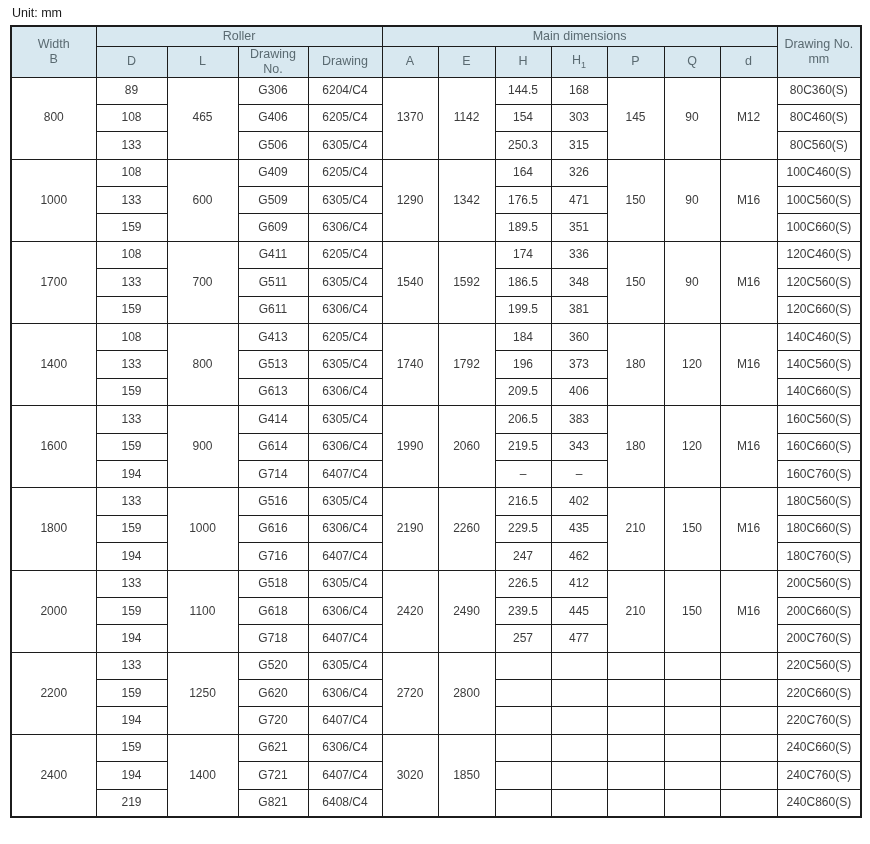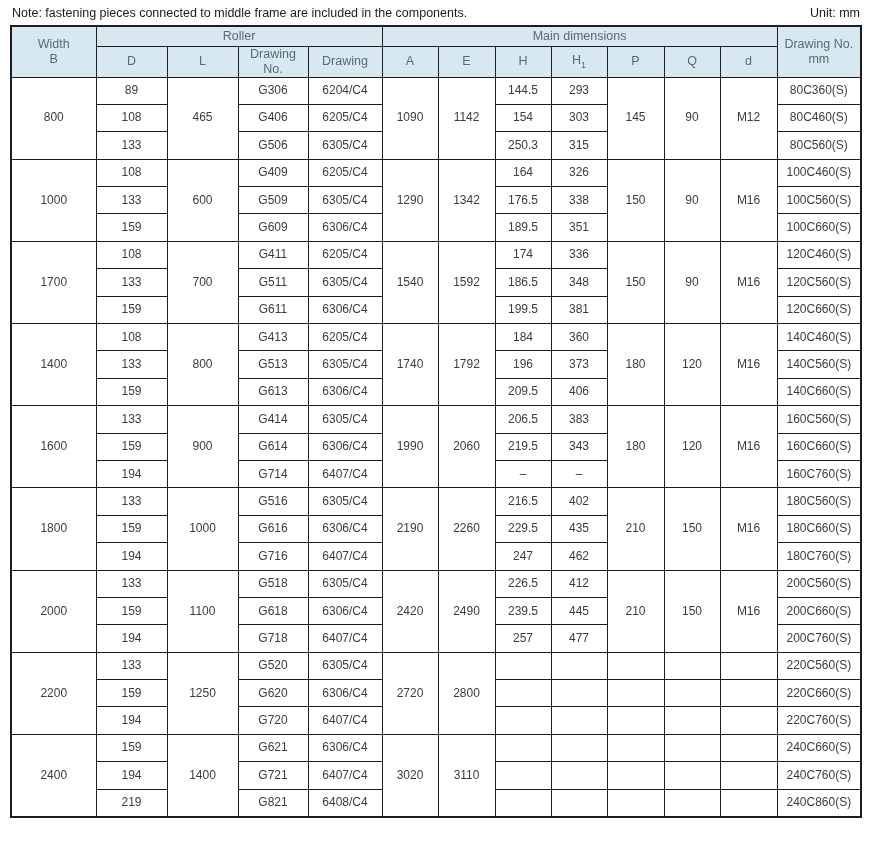--- a/index.html
+++ b/index.html
@@ -45,21 +45,20 @@
     height: 27.4px;
     line-height: 1.1;
   }
   .spec th sub { font-size: 9px; }
 </style>
 </head>
 <body>
 
 <div class="page">
   <div class="topbar">
-    <span>Note: fastening pieces connected to middle frame are included in the components.</span>
     <span class="unit">Unit: mm</span>
   </div>
 
   <table class="spec">
     <colgroup>
       <col style="width:85px">
         <col style="width:71px">
         <col style="width:71px">
       <col style="width:70px">
         <col style="width:74px">
@@ -96,24 +95,24 @@
         <th>d</th>
       </tr>
     </thead>
     <tbody>
         <tr>
           <td rowspan="3">800</td>
           <td>89</td>
           <td rowspan="3">465</td>
           <td>G306</td>
           <td>6204/C4</td>
-          <td rowspan="3">1090</td>
+          <td rowspan="3">1370</td>
           <td rowspan="3">1142</td>
           <td>144.5</td>
-          <td>293</td>
+          <td>168</td>
           <td rowspan="3">145</td>
           <td rowspan="3">90</td>
           <td rowspan="3">M12</td>
           <td>80C360(S)</td>
         </tr>
         <tr>
           <td>108</td>
           <td>G406</td>
           <td>6205/C4</td>
           <td>154</td>
@@ -141,21 +140,21 @@
           <td rowspan="3">150</td>
           <td rowspan="3">90</td>
           <td rowspan="3">M16</td>
           <td>100C460(S)</td>
         </tr>
         <tr>
           <td>133</td>
           <td>G509</td>
           <td>6305/C4</td>
           <td>176.5</td>
-          <td>338</td>
+          <td>471</td>
           <td>100C560(S)</td>
         </tr>
         <tr>
           <td>159</td>
           <td>G609</td>
           <td>6306/C4</td>
           <td>189.5</td>
           <td>351</td>
           <td>100C660(S)</td>
         </tr>
@@ -351,21 +350,21 @@
           <td></td>
           <td>220C760(S)</td>
         </tr>
         <tr>
           <td rowspan="3">2400</td>
           <td>159</td>
           <td rowspan="3">1400</td>
           <td>G621</td>
           <td>6306/C4</td>
           <td rowspan="3">3020</td>
-          <td rowspan="3">3110</td>
+          <td rowspan="3">1850</td>
           <td></td>
           <td></td>
           <td></td>
           <td></td>
           <td></td>
           <td>240C660(S)</td>
         </tr>
         <tr>
           <td>194</td>
           <td>G721</td>

